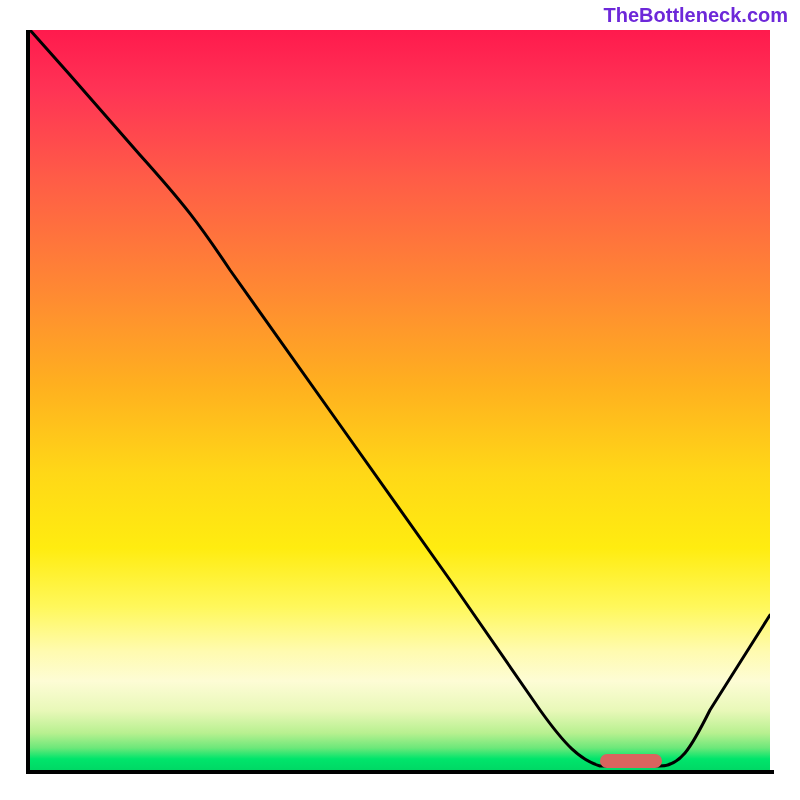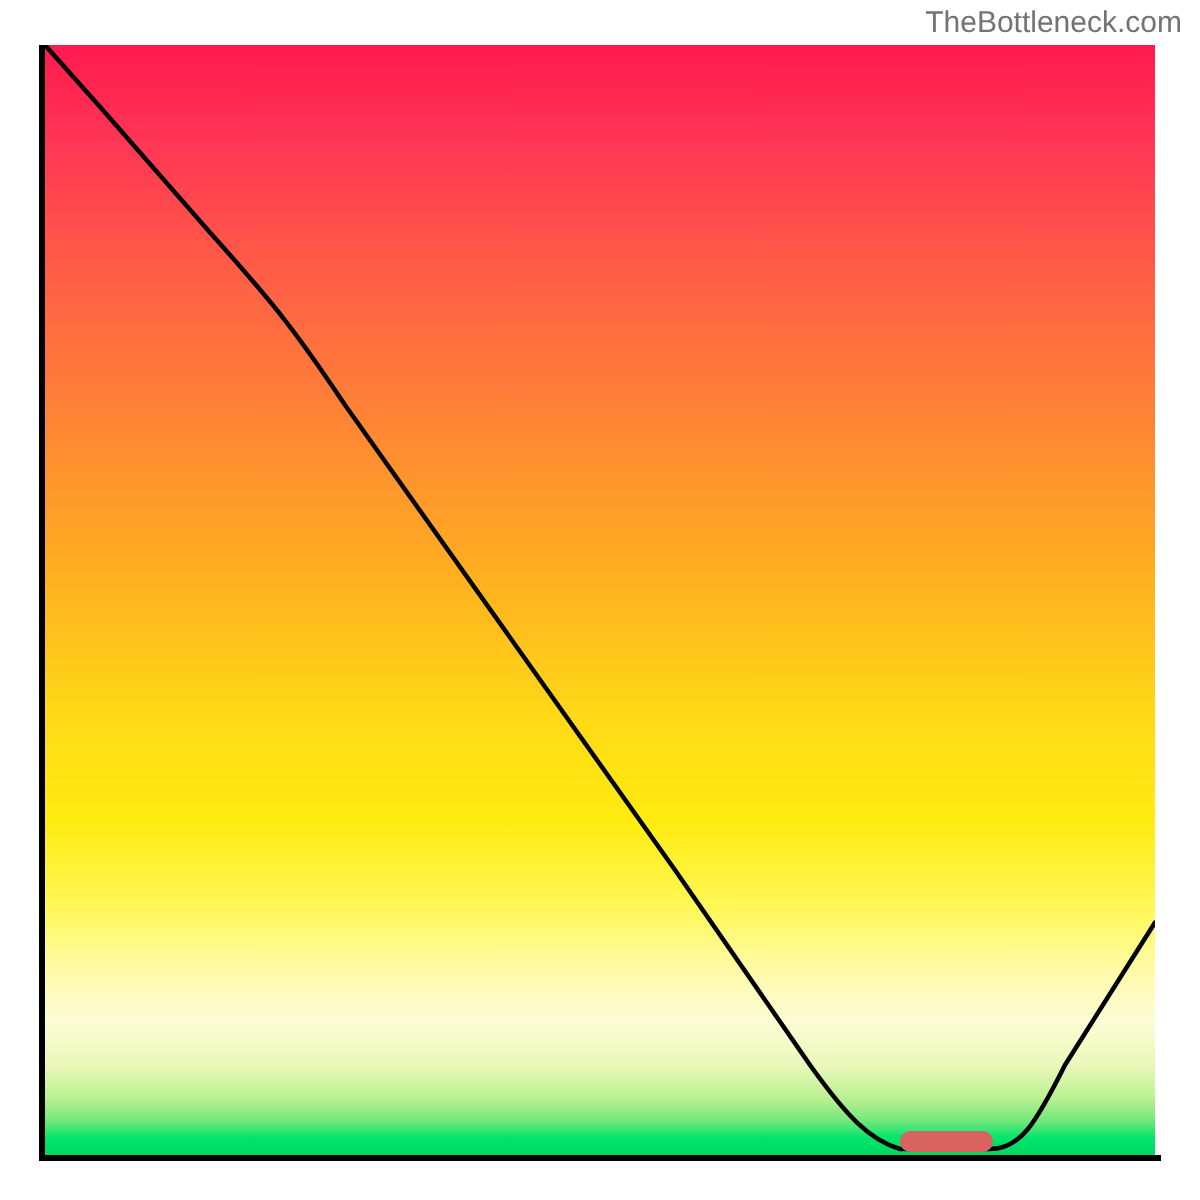--- a/index.html
+++ b/index.html
@@ -9,22 +9,22 @@
     background: #ffffff;
     position: relative;
     overflow: hidden;
   }
   .watermark {
     position: absolute;
     top: 4px;
     right: 12px;
     font-family: Arial, sans-serif;
     font-size: 20px;
-    font-weight: normal;
-    color: #737373;
+    font-weight: bold;
+    color: #6d28d9;
     z-index: 10;
   }
   .chart-container {
     position: absolute;
     top: 30px;
     left: 30px;
     width: 740px;
     height: 740px;
   }
   .plot-area {

